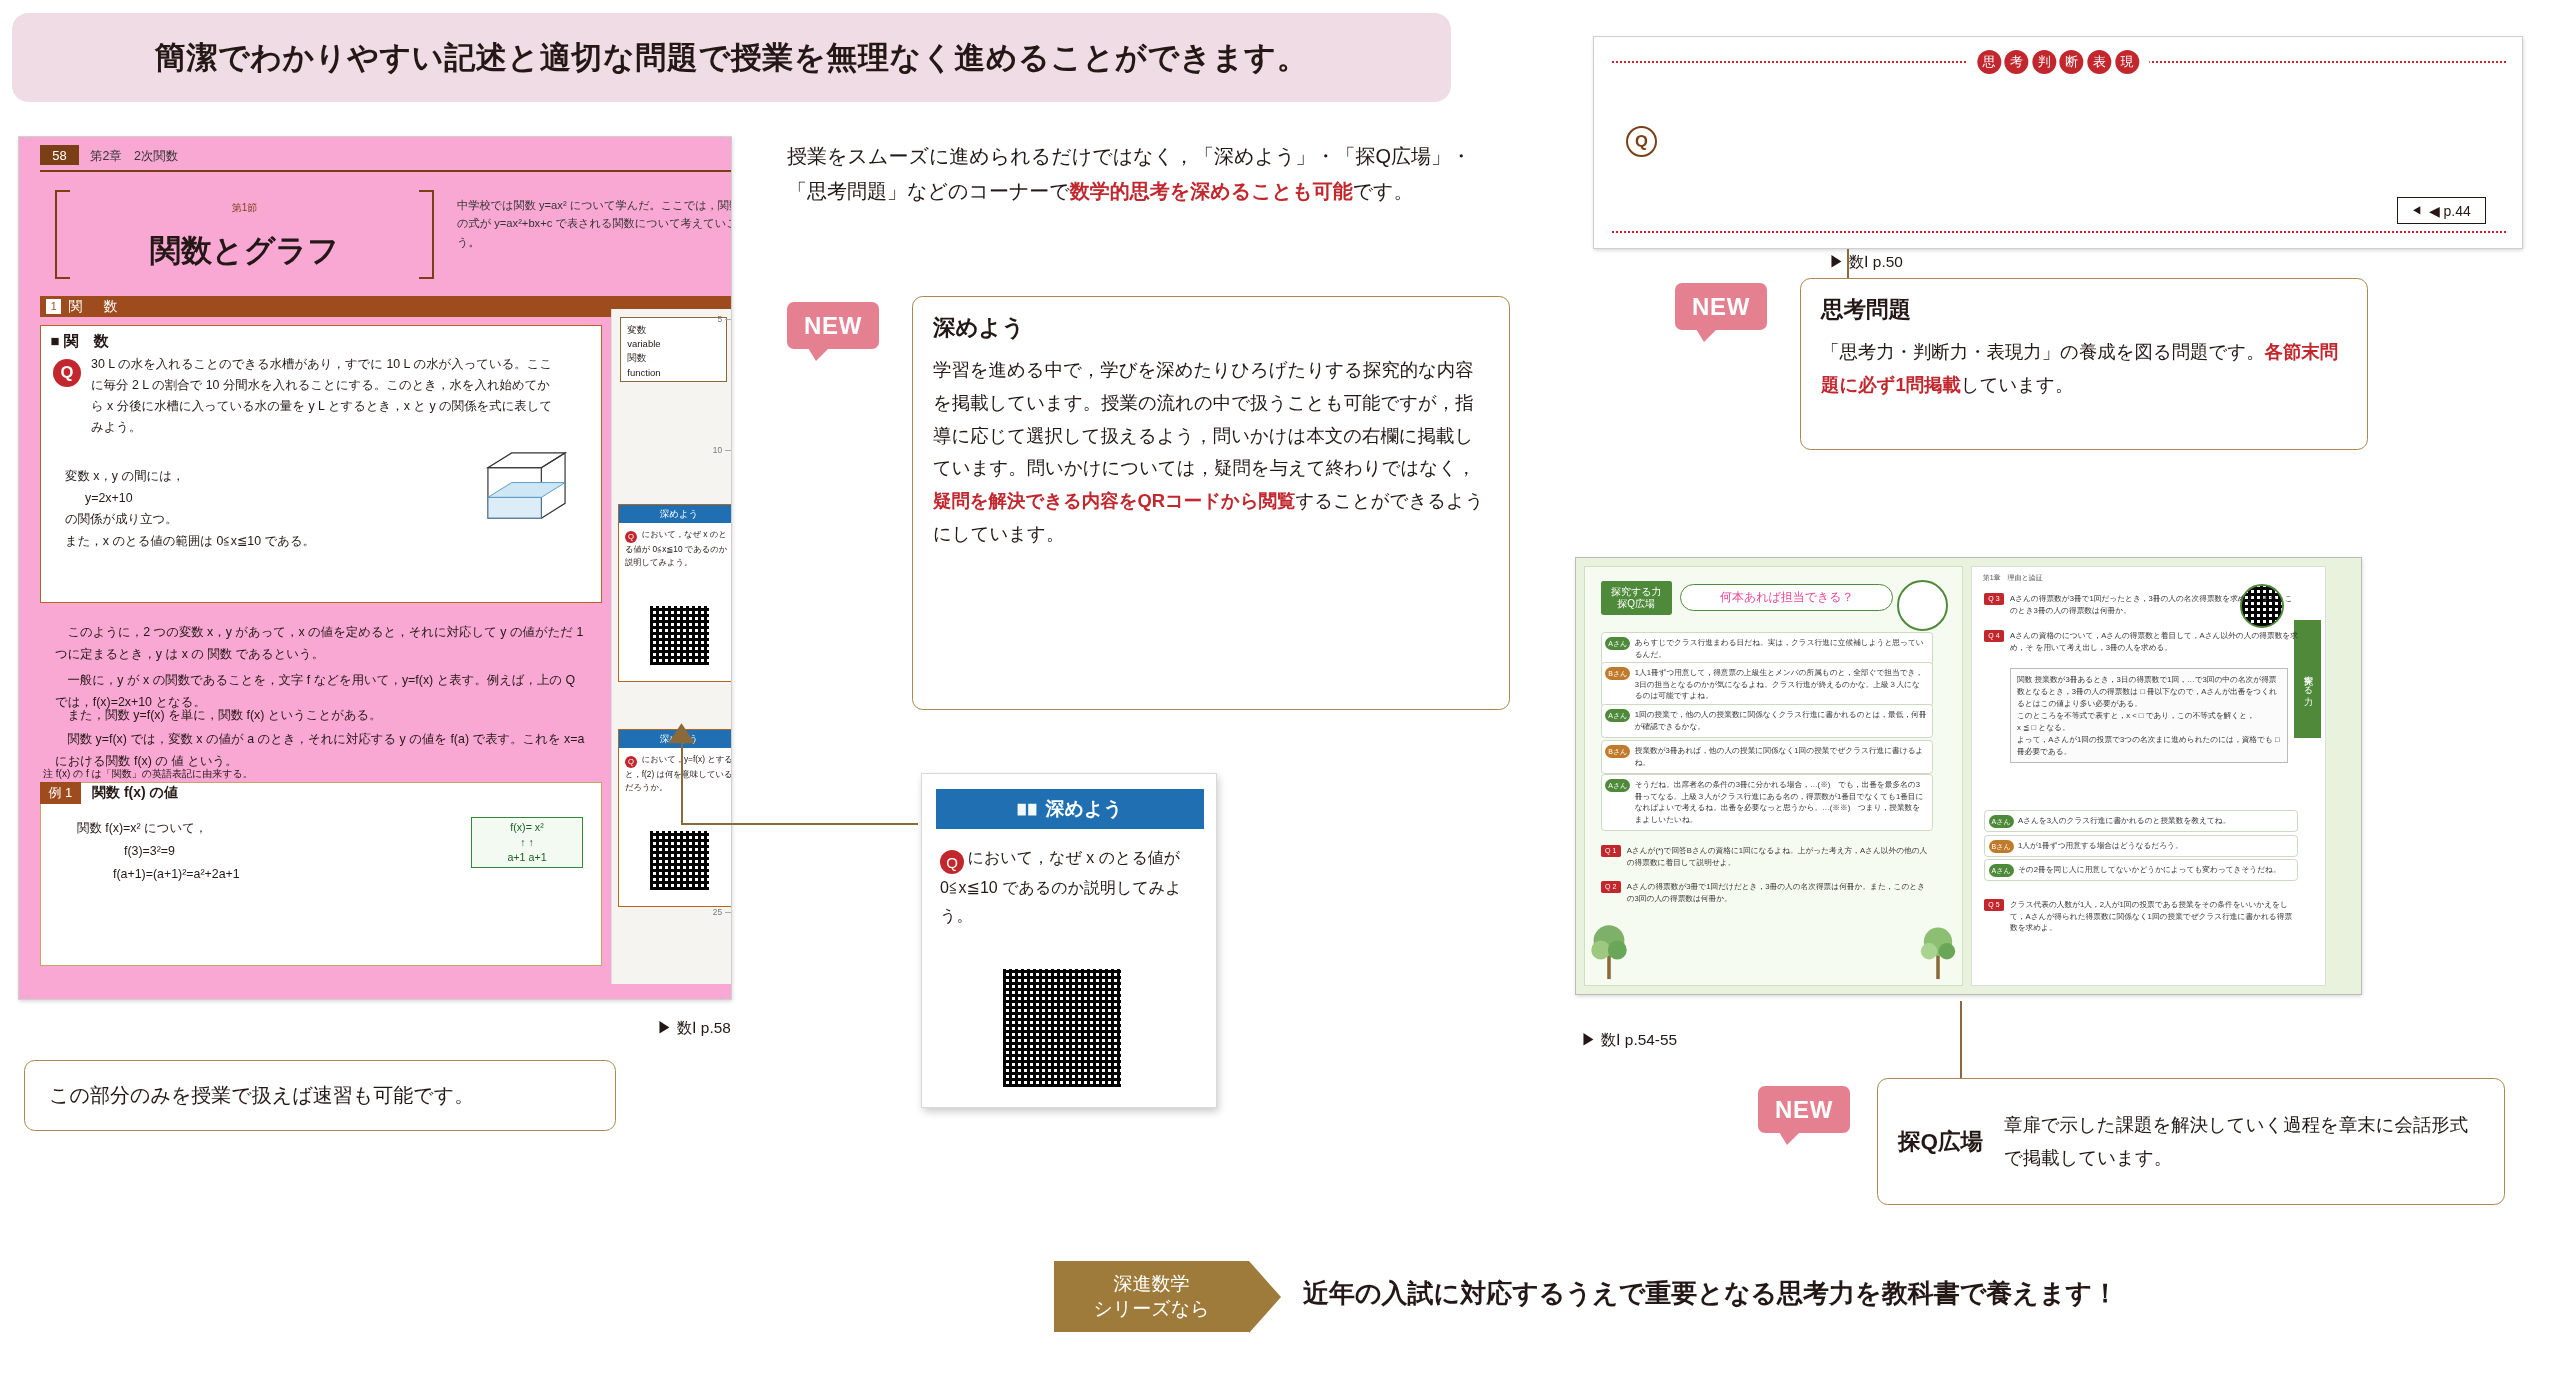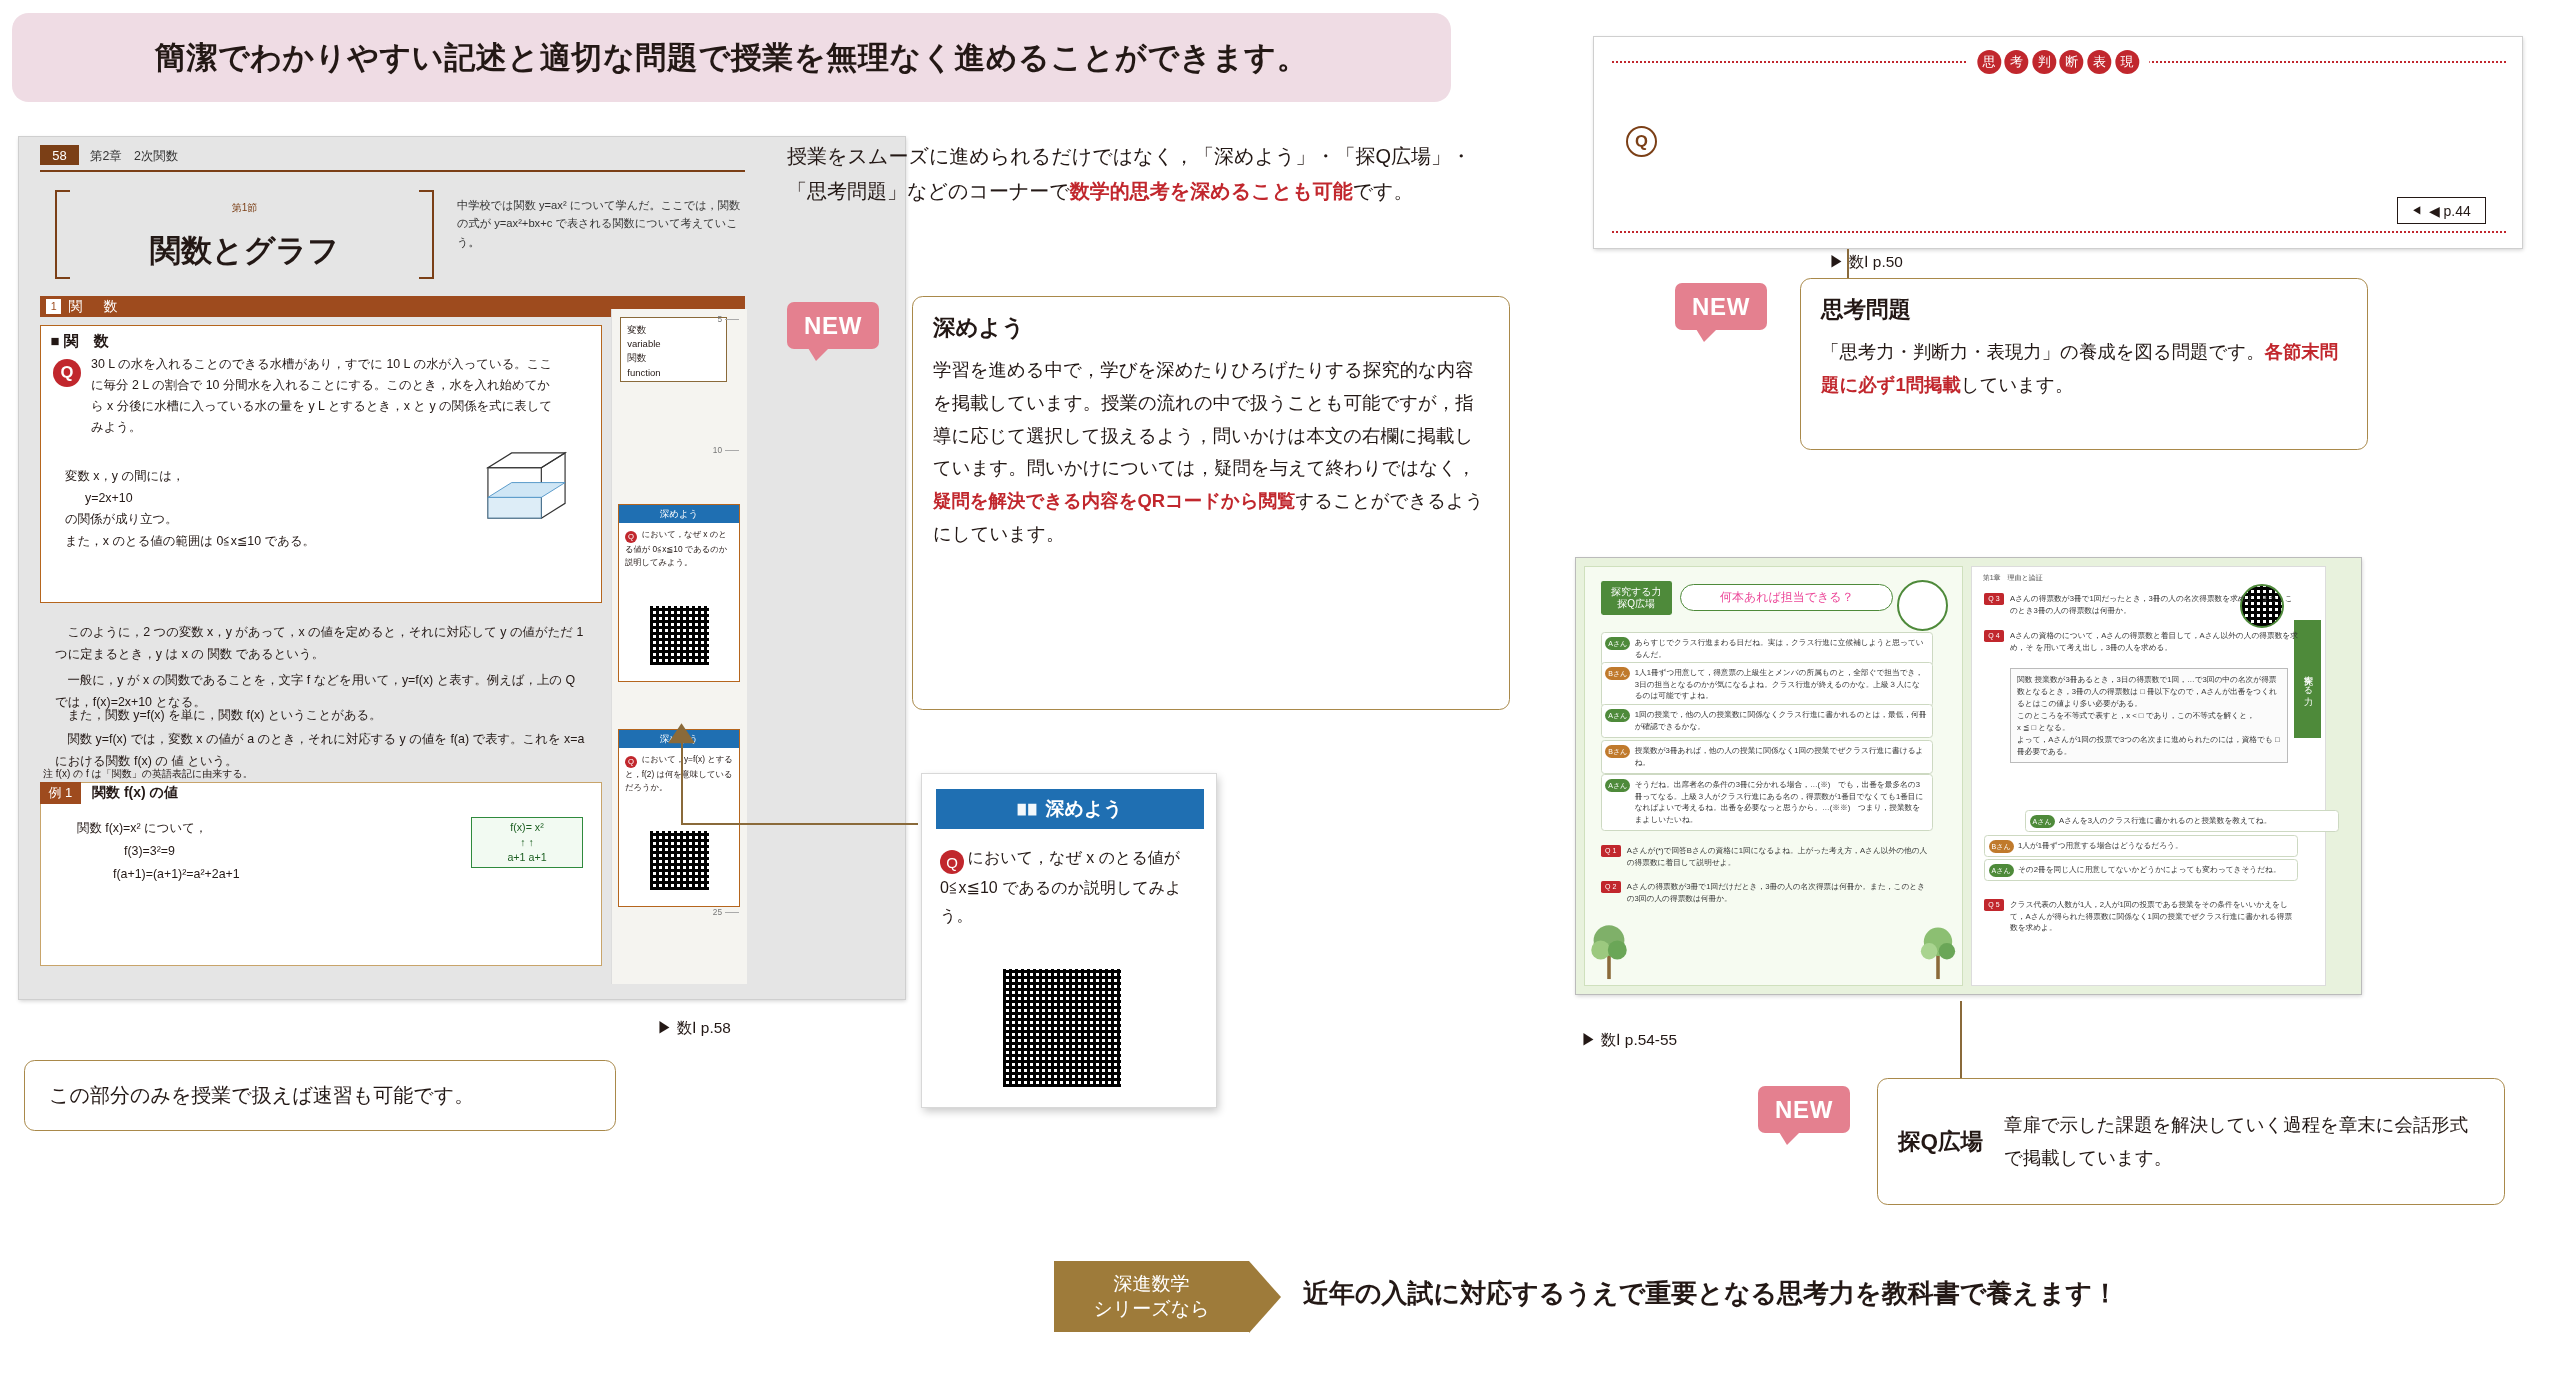--- a/index.html
+++ b/index.html
@@ -17,22 +17,22 @@
   
   .banner {
     position:absolute; left:12px; top:13px; width:1439px; height:89px;
     background:#efdce4; border-radius:16.6px;
     display:flex; align-items:center; justify-content:center;
   }
   .banner-text { font-size:31px; font-weight:bold; letter-spacing:0.6px; color:#231815; }
 
   
   .book-left {
-    position:absolute; left:18px; top:136px; width:888px; height:864px;
-    background:#e5e5e5; border:1.2px solid #cfcfcf;
+    position:absolute; left:18px; top:136px; width:714px; height:864px;
+    background:#f9a8d4; border:1.2px solid #cfcfcf;
     box-shadow: 1.2px 1.8px 4.1px rgba(0,0,0,.18);
     overflow:hidden;
   }
   .bk-head { position:absolute; left:0; top:0; width:100%; height:32px; }
   .bk-pagenum {
     position:absolute; left:21px; top:8.3px; width:39px; height:20px; background:#7b3f16;
     color:#fff; font-size:13px; display:flex; align-items:center; justify-content:center;
   }
   .bk-chapter { position:absolute; left:71px; top:10.7px; font-size:12.4px; color:#333; }
   .bk-brown-rule { position:absolute; left:21px; top:33px; width:705px; height:1.8px; background:#7b3f16; }
@@ -474,21 +474,21 @@
       <div class="rr-item" style="top:63px;">
         <span class="tag">Q 4</span>
         <span>Aさんの資格のについて，Aさんの得票数と着目して，Aさん以外の人の得票数を求め，そ を用いて考え出し，3冊の人を求める。</span>
       </div>
 
       <div class="rr-frame" style="top:101px; white-space:pre-line;">関数  授業数が3冊あるとき，3日の得票数で1回，…で3回の中の名次が得票数となるとき，3冊の人の得票数は □ 冊以下なので，Aさんが出番をつくれるとはこの値より多い必要がある。
 このところを不等式で表すと，x &lt; □ であり，この不等式を解くと，
 x ≦ □ となる。
 よって，Aさんが1回の投票で3つの名次まに進められたのには，資格でも □ 冊必要である。</div>
 
-      <div class="speech" style="left:12px; top:243px; width:314px;margin-left:41px;">
+      <div class="speech" style="left:12px; top:243px; width:314px;">
         <span class="who" style="background:#4e8a3a;">Aさん</span>
         <span>Aさんを3人のクラス行進に書かれるのと授業数を教えてね。</span>
       </div>
       <div class="speech" style="left:12px; top:268px; width:314px;">
         <span class="who" style="background:#c07a2c;">Bさん</span>
         <span>1人が1冊ずつ用意する場合はどうなるだろう。</span>
       </div>
       <div class="speech" style="left:12px; top:292px; width:314px;">
         <span class="who" style="background:#4e8a3a;">Aさん</span>
         <span>その2冊を同じ人に用意してないかどうかによっても変わってきそうだね。</span>

